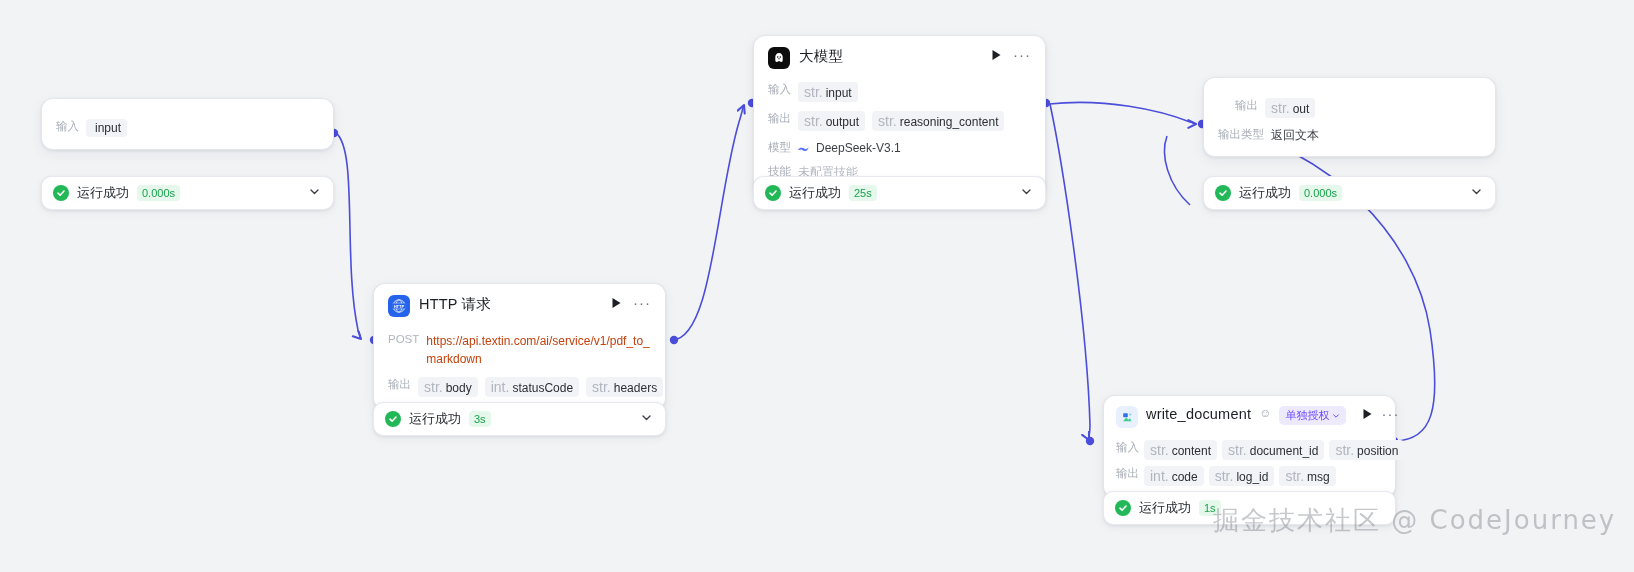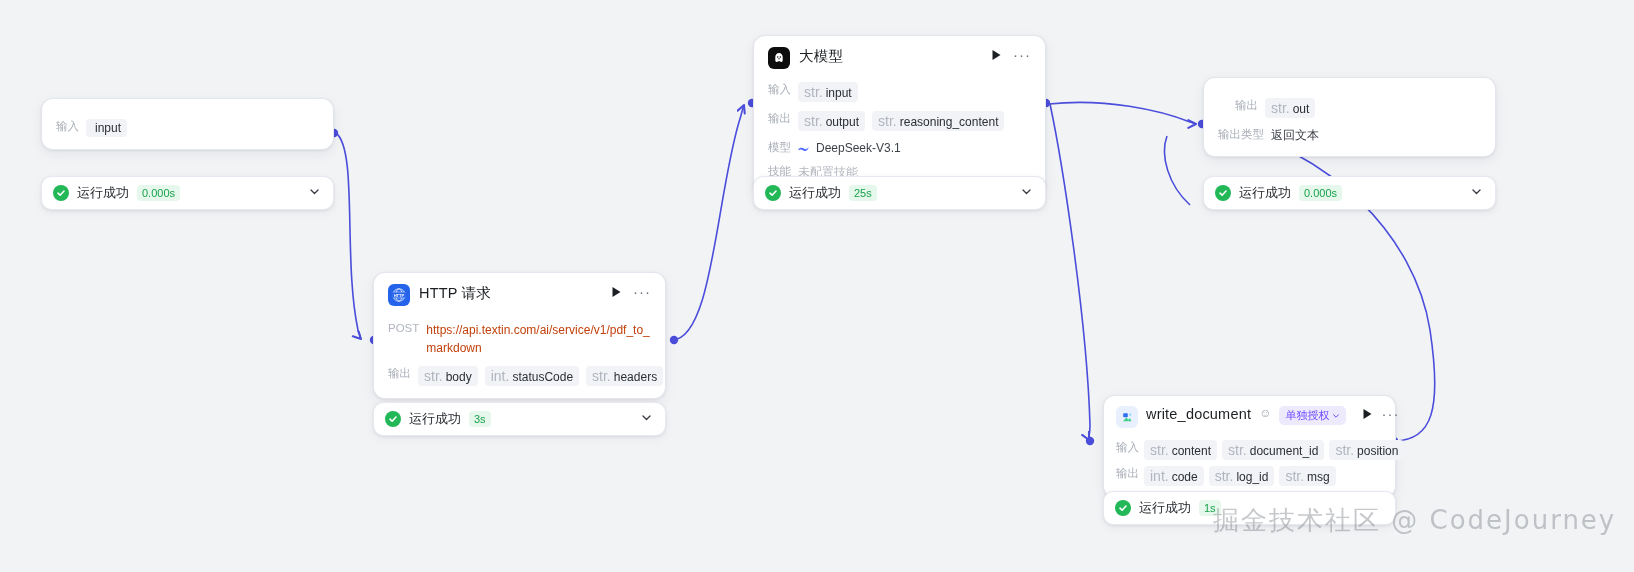--- a/index.html
+++ b/index.html
@@ -243,21 +243,21 @@
     <span class="status-text">运行成功</span>
     <span class="time-pill">25s</span>
     <span class="status-spacer"></span>
     <span class="chev">
       <svg width="13" height="13" viewBox="0 0 13 13">
           <path d="M3,5 L6.5,8.5 L10,5" fill="none" stroke="#3b3f46" stroke-width="1.4" stroke-linecap="round" stroke-linejoin="round"></path>
         </svg>
     </span>
   </div>
 
-  <div class="node" style="left:373px; top:272px; width:293px;">
+  <div class="node" style="left:373px; top:283px; width:293px;">
     <div class="node-head">
       <div class="node-icon icon-http">
         <svg width="16" height="16" viewBox="0 0 16 16">
           <circle cx="8" cy="8" r="6.2" fill="none" stroke="#cfe0ff" stroke-width="1"></circle>
           <ellipse cx="8" cy="8" rx="3" ry="6.2" fill="none" stroke="#cfe0ff" stroke-width="1"></ellipse>
           <path d="M2,8 L14,8 M2.8,5.2 L13.2,5.2 M2.8,10.8 L13.2,10.8" stroke="#cfe0ff" stroke-width="0.9"></path>
           <rect x="1.2" y="5.6" width="13.6" height="4.8" rx="0.6" fill="#2563eb"></rect>
           <text x="8" y="9.5" font-size="4.1" font-weight="bold" fill="#fff" text-anchor="middle" font-family="Liberation Sans, sans-serif">HTTP</text>
         </svg>
       </div>

